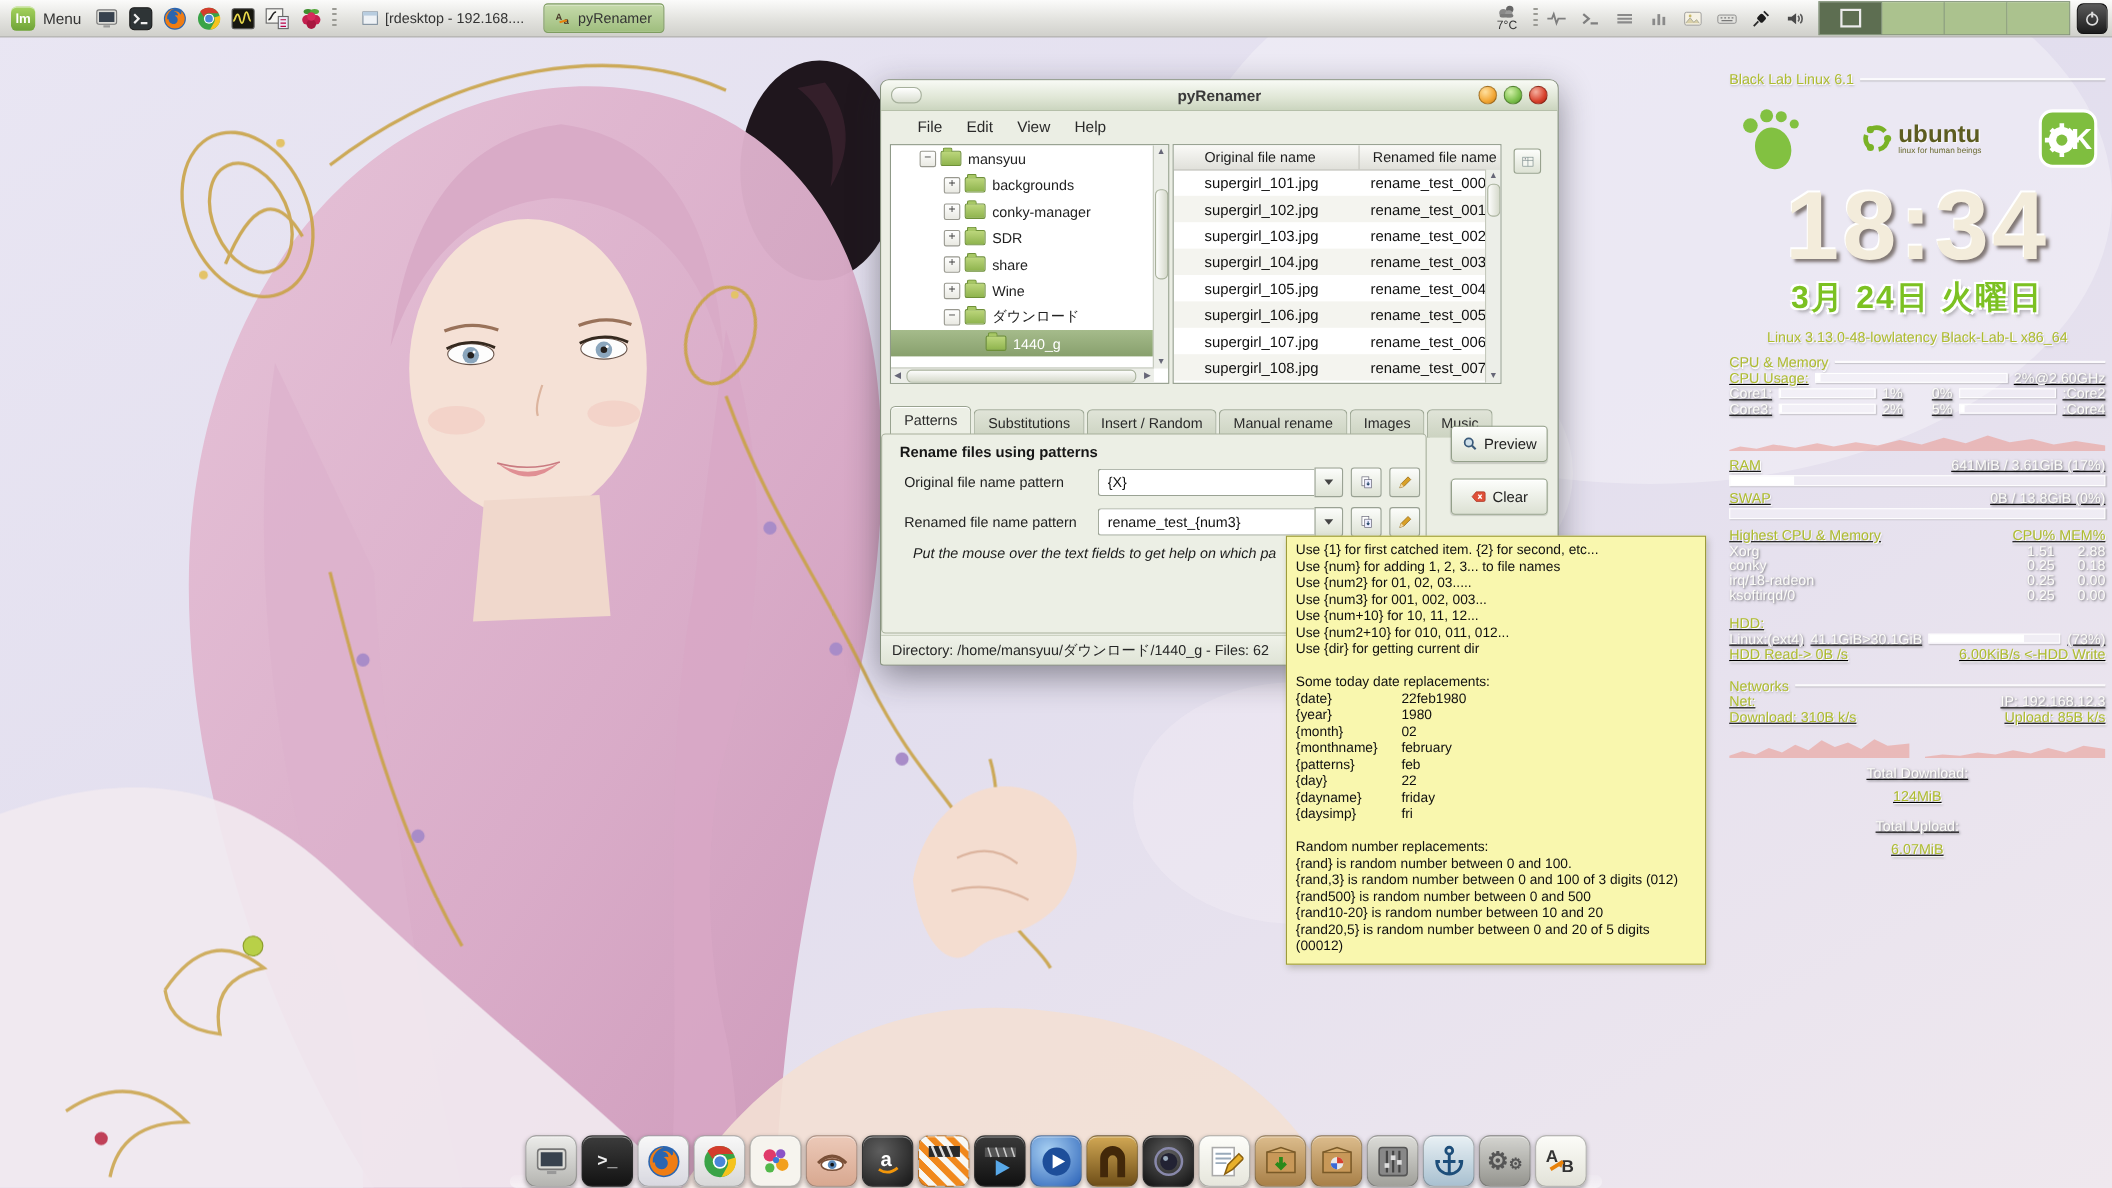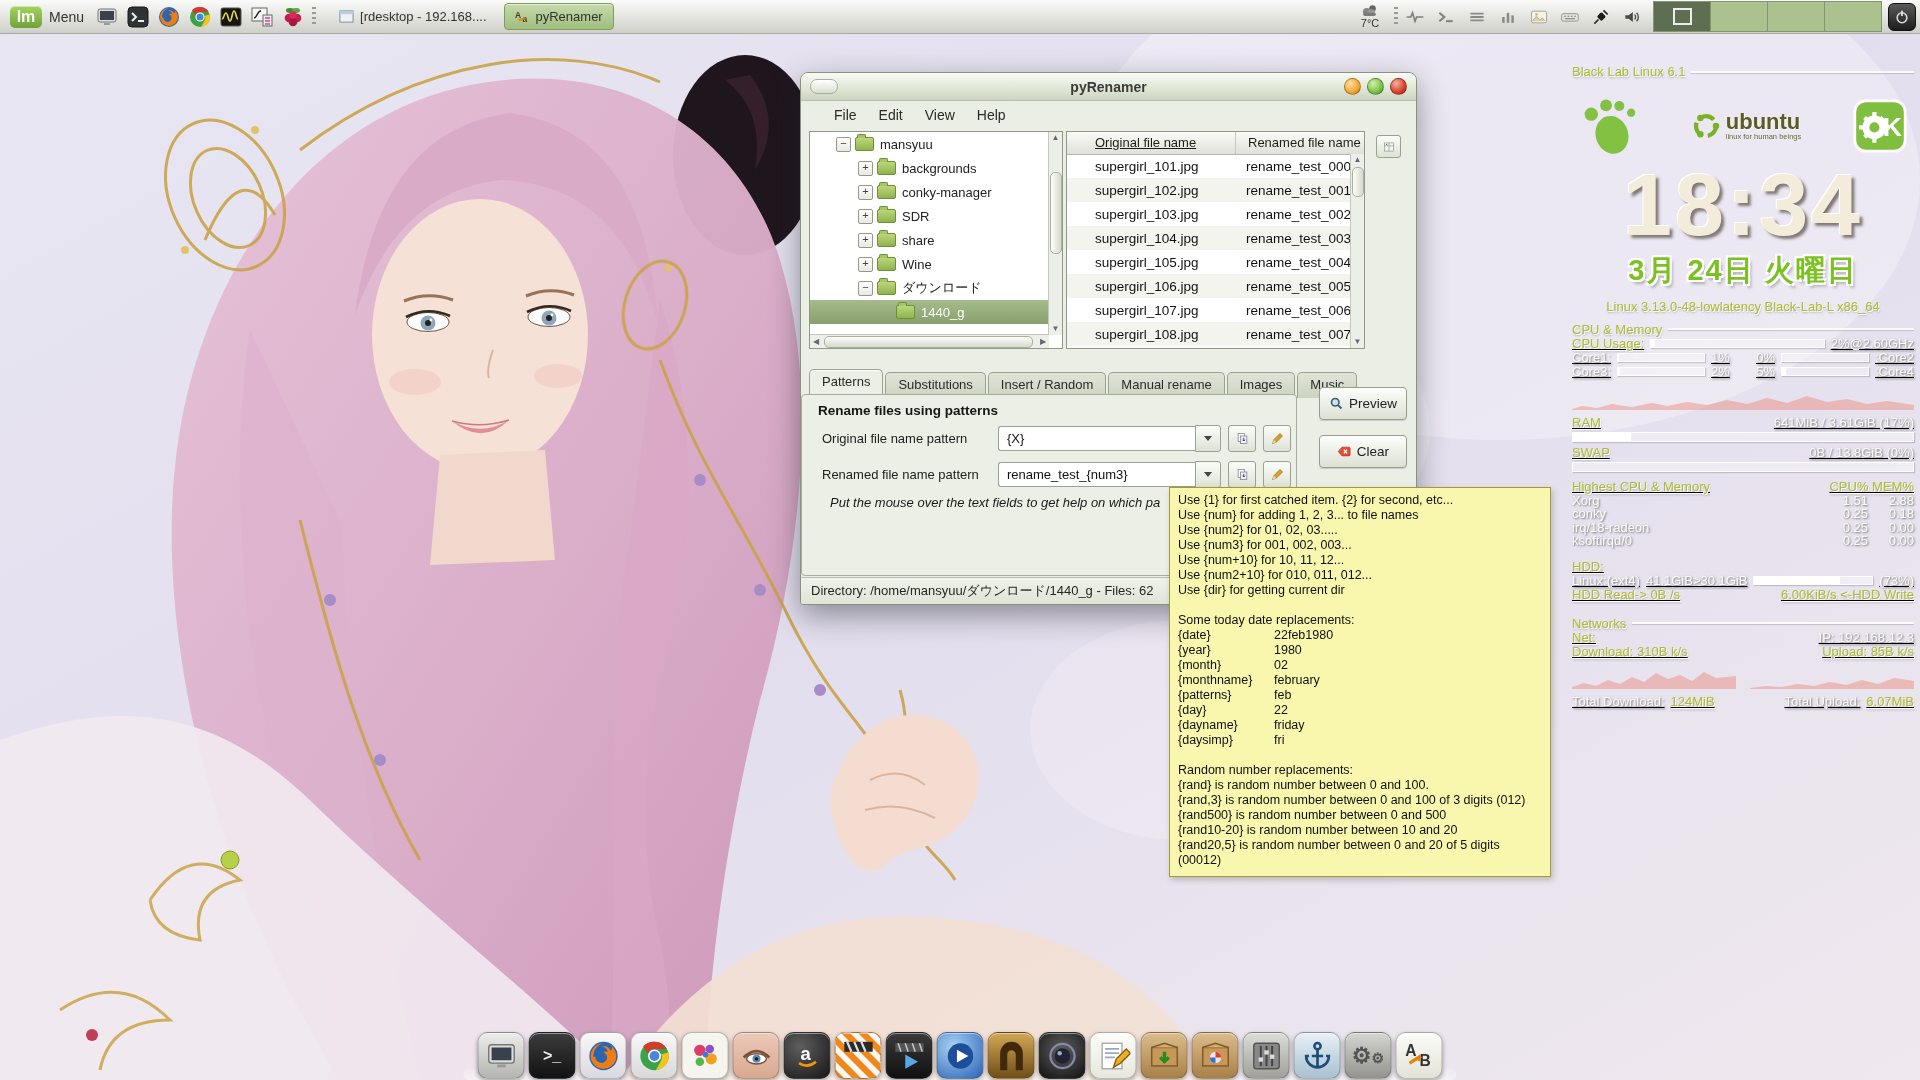--- a/index.html
+++ b/index.html
@@ -5,21 +5,21 @@
   html,body{margin:0;padding:0;background:#222;}
   .screen{position:relative;width:1920px;height:1080px;overflow:hidden;
     font-family:"Liberation Sans",sans-serif;background:#e4e1ee;}
   .wallpaper{position:absolute;inset:0;z-index:0;}
 
   
   .panel{position:absolute;top:0;left:0;right:0;height:33px;z-index:50;
     background:linear-gradient(#fbfbfa,#e2e2de 55%,#d0d0cb);
     border-bottom:1px solid #a8a8a2;display:flex;align-items:center;}
   .menu-button{display:flex;align-items:center;gap:7px;padding:0 10px;height:100%;}
-  .mint-logo{width:32px;height:22px;border-radius:5px;color:#fff;font-weight:bold;font-size:16px;
+  .mint-logo{width:22px;height:22px;border-radius:5px;color:#fff;font-weight:bold;font-size:12px;
     background:linear-gradient(#a5d35e,#6fa338);display:flex;align-items:center;justify-content:center;
     box-shadow:inset 0 1px 0 rgba(255,255,255,.5);}
   .menu-label{font-size:14px;color:#333;}
   .launchers{display:flex;align-items:center;gap:5px;}
   .launcher{width:26px;height:26px;display:flex;align-items:center;justify-content:center;}
   .launcher svg{width:24px;height:24px;}
   .sep-dots{width:4px;height:20px;margin:0 6px;
     background:repeating-linear-gradient(#9a9a94 0 2px,transparent 2px 5px);}
   .taskbtn{height:25px;display:flex;align-items:center;gap:6px;padding:0 10px;margin-left:6px;
     border-radius:4px;font-size:13px;color:#333;border:1px solid transparent;max-width:175px;white-space:nowrap;overflow:hidden;}
@@ -78,21 +78,21 @@
     border:1px solid #a9b29d;}
   .hscroll{position:absolute;left:0;right:13px;bottom:0;height:13px;background:#eceee8;border-top:1px solid #c4c8bc;}
   .hscroll .arr{position:absolute;top:0;bottom:0;width:12px;color:#667;font-size:8px;text-align:center;line-height:13px;}
   .hscroll .arr.lf{left:0;} .hscroll .arr.rt{right:0;}
   .hthumb{position:absolute;top:1px;height:10px;left:14px;right:16px;border-radius:5px;
     background:linear-gradient(#fdfdfc,#d6dacc);border:1px solid #a9b29d;}
   .splitter{position:absolute;left:261px;top:58px;width:4px;height:216px;background:transparent;}
   .list-pane{left:265px;top:58px;width:297px;height:216px;overflow:hidden;}
   .listheader{display:flex;height:22px;background:linear-gradient(#fafaf7,#e0e0da);
     border-bottom:1px solid #b6b6ae;font-size:13px;color:#1d1d1d;}
-  .lh1{width:140px;border-right:1px solid #c6c6be;padding-left:28px;line-height:22px;text-decoration:underline;}
+  .lh1{width:140px;border-right:1px solid #c6c6be;padding-left:28px;line-height:22px;}
   .lh2{flex:1;padding-left:12px;line-height:22px;}
   .list-rows{position:absolute;left:0;top:22px;right:13px;bottom:0;overflow:hidden;}
   .listrow{display:flex;height:24px;align-items:center;font-size:13.5px;color:#111;}
   .listrow:nth-child(even){background:#f4f4ef;}
   .lc1{width:140px;padding-left:28px;}
   .lc2{flex:1;padding-left:12px;}
   .list-vscroll{position:absolute;right:0;top:22px;bottom:0;width:13px;background:#eceee8;border-left:1px solid #c4c8bc;}
   .options-btn{position:absolute;left:575px;top:62px;width:23px;height:21px;border:1px solid #98a28e;border-radius:3px;
     background:linear-gradient(#fcfdfb,#dde2d4);display:flex;align-items:center;justify-content:center;}
   .options-btn svg{width:14px;height:14px;}
@@ -813,21 +813,21 @@
         <span class="c-label">Upload: 85B  k/s</span>
     </div>
     <div style="display:flex;gap:14px;margin-top:4px;">
       <svg width="164" height="26" viewBox="0 0 164 26">
           <path d="M0,24 L12,20 L24,23 L36,17 L48,21 L60,14 L72,19 L84,10 L96,16 L108,12 L120,18 L132,9 L144,15 L164,13 L164,26 L0,26 Z" fill="rgba(233,152,142,.55)"></path>
         </svg>
       <svg width="164" height="26" viewBox="0 0 164 26">
           <path d="M0,25 L16,23 L32,24 L48,21 L64,23 L80,19 L96,22 L112,17 L128,21 L144,15 L164,18 L164,26 L0,26 Z" fill="rgba(233,152,142,.55)"></path>
         </svg>
     </div>
-    <div class="crow" style="margin-top:6px;">
+    <div class="crow" style="margin-top:6px;flex-direction:column;">
       <span class="c-white">Total Download:</span>
       <span class="c-label">124MiB</span>
       <span class="sp"></span>
       <span class="c-white">Total Upload:</span>
       <span class="c-label">6.07MiB</span>
     </div>
   </div>
 
   <div class="dock">
       <div class="dock-icon" style="background: linear-gradient(rgb(236, 236, 234), rgb(180, 180, 176));">

